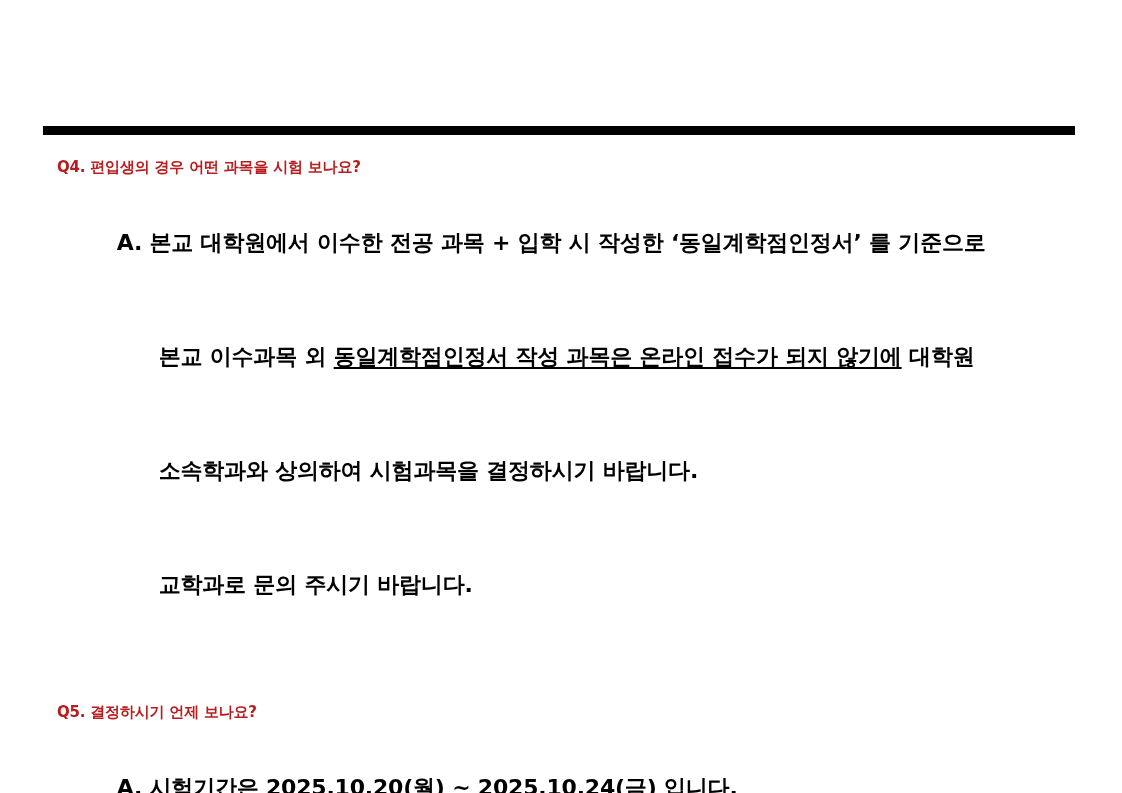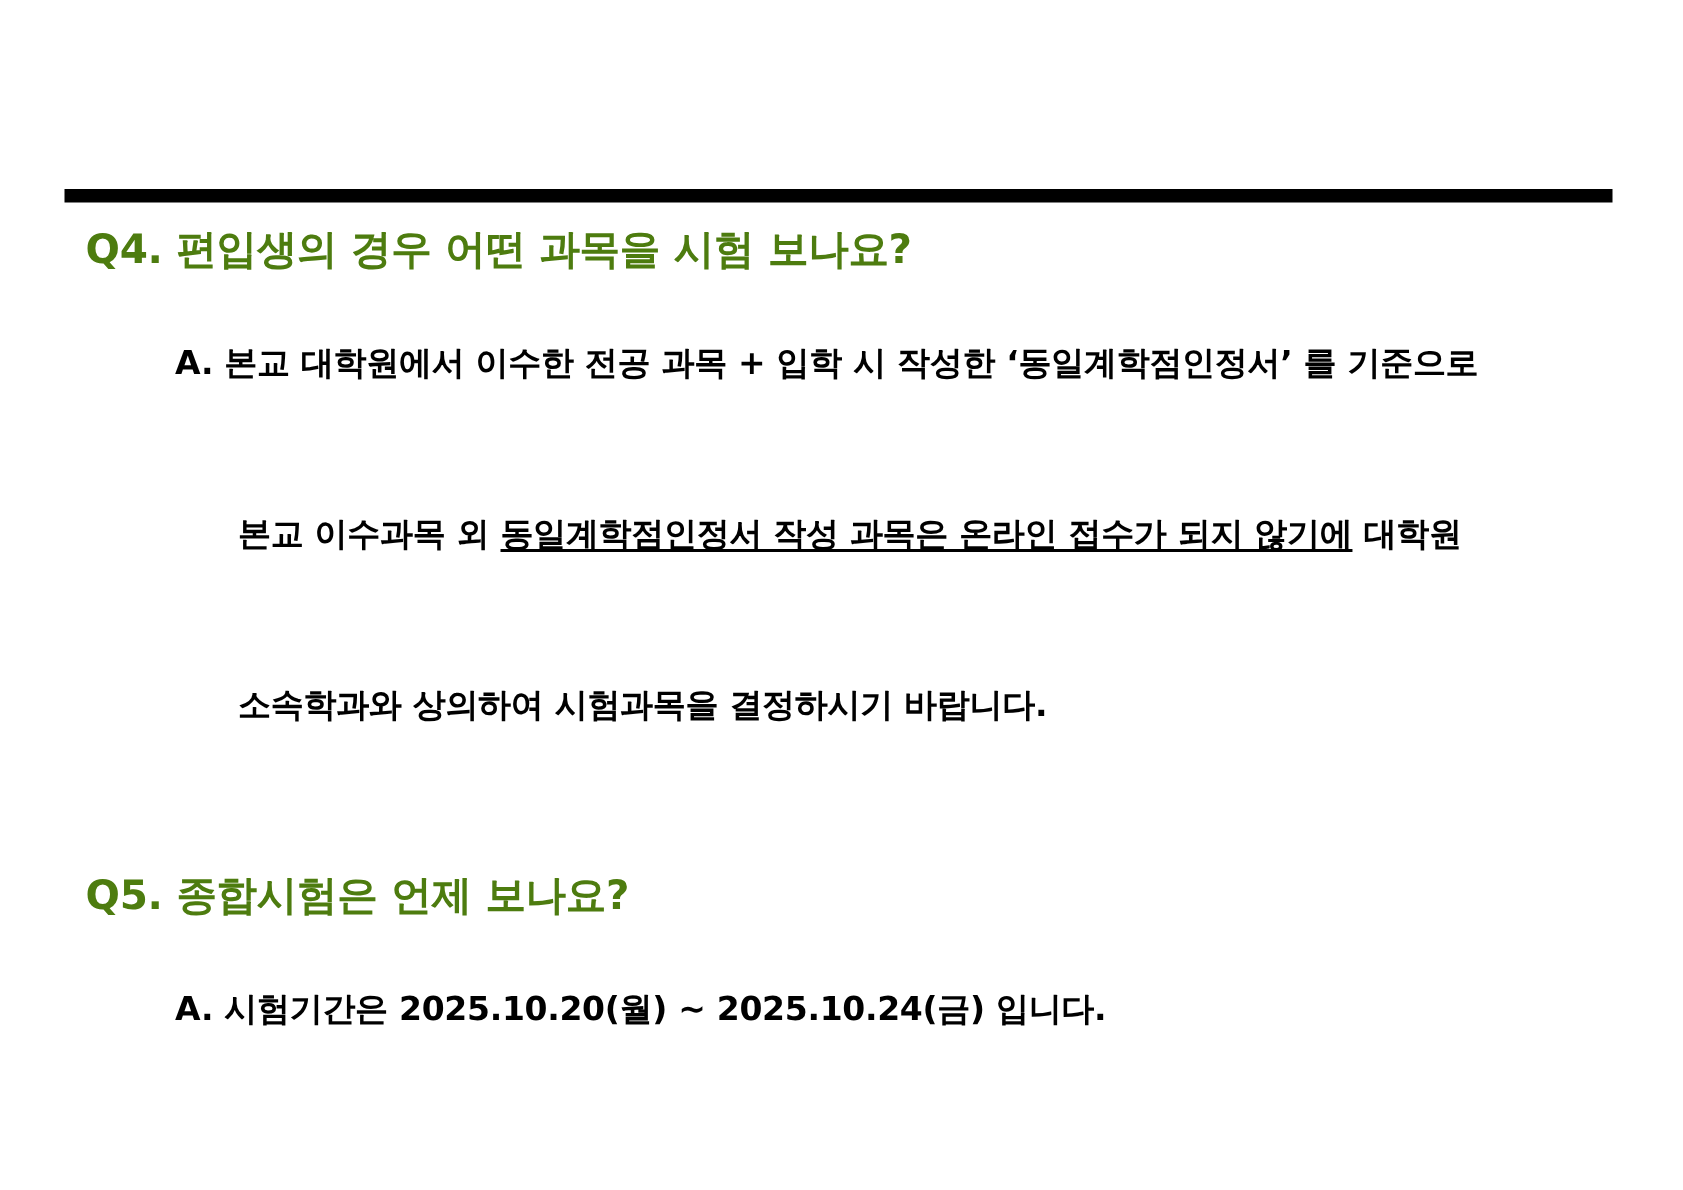--- a/index.html
+++ b/index.html
@@ -45,22 +45,22 @@
 
   .line {
     font-weight: bold;
     font-size: 22px;
     line-height: 38px;
     white-space: pre;
     letter-spacing: -0.2px;
   }
 
   .q-line {
-    color: #4d7c0f;
-    font-size: 27px;
+    color: #b91c1c;
+    font-size: 15px;
   }
   .a-line {
     color: #000000;
   }
   
   .indent {
     padding-left: 42px;
   }
 
   .u-black {
@@ -84,24 +84,27 @@
       <div class="line q-line">Q4. 편입생의 경우 어떤 과목을 시험 보나요?</div>
       <div class="line a-line">
         <span>A. 본교 대학원에서 이수한 전공 과목 + 입학 시 작성한 ‘동일계학점인정서’ 를 기준으로</span>
       </div>
       <div class="line a-line indent">
         <span class="plain">본교 이수과목 외 </span><span class="u-black">동일계학점인정서 작성 과목은 온라인 접수가 되지 않기에</span><span class="plain"> 대학원</span>
       </div>
       <div class="line a-line indent">
         <span>소속학과와 상의하여 시험과목을 결정하시기 바랍니다.</span>
       </div>
+      <div class="line a-line indent">
+        <span>교학과로 문의 주시기 바랍니다.</span>
+      </div>
     </div>
 
     <div class="qa-block gap-q5">
-      <div class="line q-line">Q5. 종합시험은 언제 보나요?</div>
+      <div class="line q-line">Q5. 결정하시기 언제 보나요?</div>
       <div class="line a-line">
         <span>A. 시험기간은 2025.10.20(월) ~ 2025.10.24(금) 입니다.</span>
       </div>
 
     </div>
 
   </div>
 </div>
 
 </body></html>

